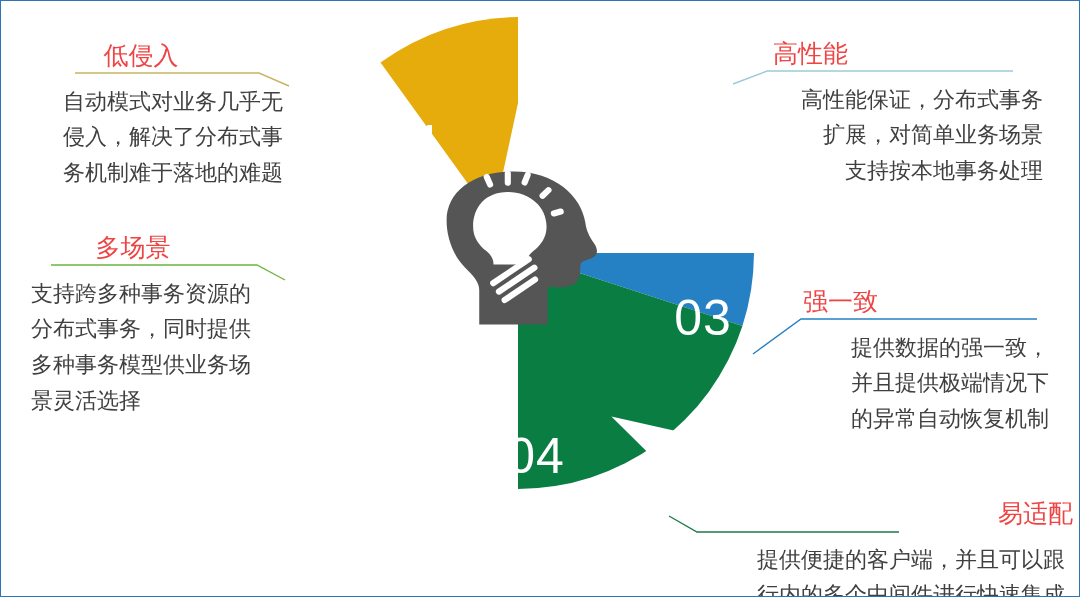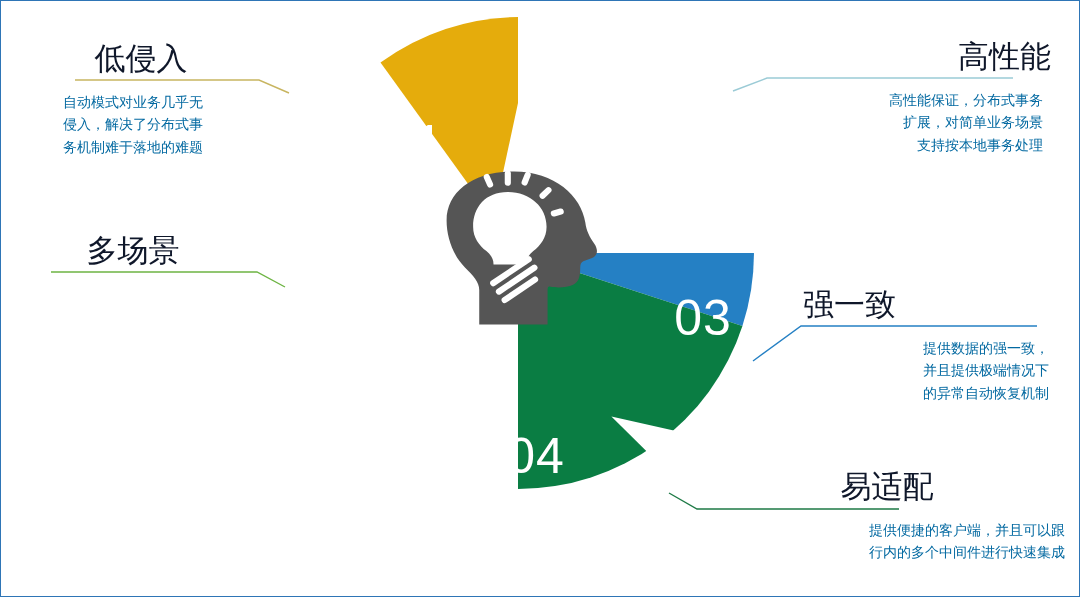--- a/index.html
+++ b/index.html
@@ -29,49 +29,49 @@
     font-family: "Liberation Sans", "DejaVu Sans", sans-serif;
     font-size: 50px;
     font-weight: 400;
     fill: #ffffff;
     letter-spacing: 1px;
   }
 
   
   .callout { position: absolute; }
   .callout .ttl {
-    color: #0f172a;
-    font-size: 31px;
+    color: #ef4444;
+    font-size: 25px;
     font-weight: 400;
     line-height: 1.15;
     white-space: nowrap;
   }
   .callout .body {
-    color: #0369a1;
-    font-size: 14px;
+    color: #404040;
+    font-size: 22px;
     line-height: 1.62;
     white-space: pre-line;
   }
   .callout.left { text-align: right; }
   .callout.left .ttl { text-align: center; }
   .callout.right { text-align: left; }
   .callout.right .ttl { text-align: center; }
 
   .rule { display: block; position: relative; height: 14px; }
   .rule svg { position: absolute; left: 0; top: 0; overflow: visible; }
 
   
   #c01 { left: 22px;  top: 40px;  width: 268px; }
   #c01 .ttl { padding-right: 32px; }
   #c02 { left: 760px; top: 38px;  width: 290px; }
-  #c02 .ttl { padding-left: 12px; text-align: right; font-family: Liberation Serif, serif;}
+  #c02 .ttl { padding-left: 12px; text-align: left;}
   #c03 { left: 790px; top: 278px; width: 280px; margin-top: 8px; }
   #c03 .ttl { padding-left: 12px; text-align: left;}
   #c04 { left: 690px; top: 468px; width: 382px; }
-  #c04 .ttl { padding-left: 10px; text-align: center;}
+  #c04 .ttl { padding-left: 10px; text-align: right; margin-top: 30px;}
   #c05 { left: 12px;  top: 232px; width: 272px; }
   #c05 .ttl { padding-right: 32px; }
 
   #c02 .body, #c03 .body { text-align: right; }
   #c04 .body { text-align: right; }
   #c01 .body, #c05 .body { text-align: left; }
   #c05 .body { padding-left: 18px; }
   #c01 .body { padding-left: 40px; }
   #c02 .body { padding-right: 8px; }
   #c03 .body { padding-right: 22px; }
@@ -223,15 +223,19 @@
 行内的多个中间件进行快速集成</div>
   </div>
 
   <div class="callout left" id="c05">
     <div class="ttl">多场景</div>
     <div class="rule">
       <svg width="272" height="18" viewBox="0 0 272 18">
         <polyline points="38,3 244,3 272,18" fill="none" stroke="#6DB443" stroke-width="1.4"></polyline>
       </svg>
     </div>
+    <div class="body">支持跨多种事务资源的
+分布式事务，同时提供
+多种事务模型供业务场
+景灵活选择</div>
   </div>
 
 </div>
 
 </body></html>

